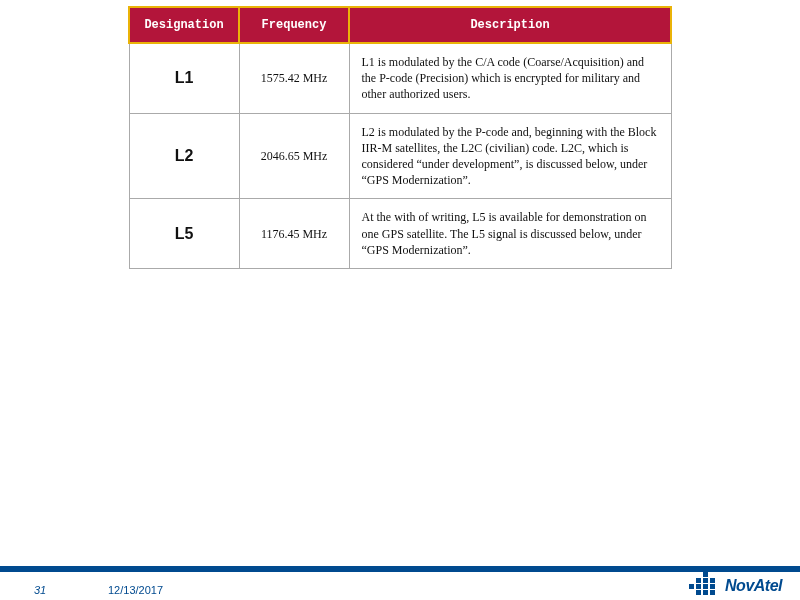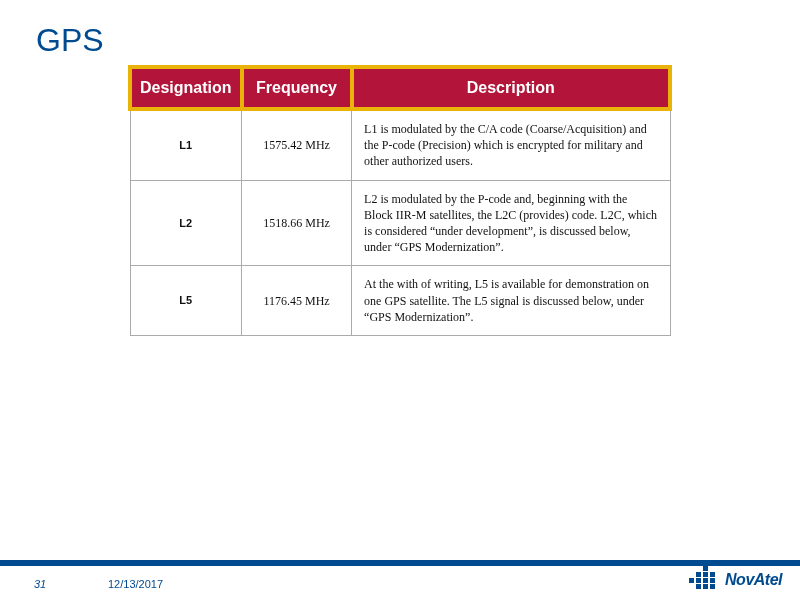--- a/index.html
+++ b/index.html
@@ -3,61 +3,60 @@
 <meta charset="utf-8">
 <style>
   * { margin: 0; padding: 0; box-sizing: border-box; }
   html, body { width: 800px; height: 600px; font-family: Arial, Helvetica, sans-serif; background: #fff; overflow: hidden; }
   .slide { position: relative; width: 800px; height: 600px; }
   .title { color: #004a8f; font-size: 32px; font-weight: 400; padding: 22px 0 0 36px; }
   .bullets { padding: 18px 40px 0 56px; }
   .bullets li { font-size: 18px; color: #000; list-style: disc; margin-left: 18px; margin-bottom: 14px; line-height: 1.3; }
   .table-wrap { margin: 6px auto 0 auto; width: 544px; }
   table.gps { border-collapse: collapse; width: 100%; border: 1px solid #888; font-family: Georgia, 'Times New Roman', serif; }
-  table.gps th { background: #b3153a; color: #fff; font-family: Liberation Sans, sans-serif; font-weight: bold; font-size: 16px; padding: 10px 8px; border: 4px solid #eab308; }
+  table.gps th { background: #b3153a; color: #fff; font-family: Liberation Mono, monospace; font-weight: bold; font-size: 12px; padding: 10px 8px; border: 2px solid #eab308; }
   table.gps th:nth-child(1) { width: 110px; }
   table.gps th:nth-child(2) { width: 110px; }
   table.gps td { border: 1px solid #aaa; padding: 10px 12px; font-size: 12px; vertical-align: middle; color: #111; line-height: 1.35; }
-  table.gps td.desig { font-family: Arial, sans-serif; font-weight: bold; text-align: center; font-size: 11px; }
+  table.gps td.desig { font-family: Arial, sans-serif; font-weight: bold; text-align: center; font-size: 16px; }
   table.gps td.freq { text-align: center; }
   .footer { position: absolute; left: 0; right: 0; bottom: 0; height: 42px; }
   .footer-bar { position: absolute; left: 0; right: 0; bottom: 34px; height: 6px; background: #004a8f; }
   .page-num { position: absolute; left: 34px; bottom: 10px; font-size: 11px; color: #004a8f; font-style: italic; }
   .date { position: absolute; left: 108px; bottom: 10px; font-size: 11px; color: #004a8f; }
   .logo { position: absolute; right: 18px; bottom: 6px; display: flex; align-items: center; gap: 6px; }
   .logo-mark { width: 30px; height: 28px; position: relative; }
   .logo-mark .sq { position: absolute; background: #004a8f; }
   .logo-text { color: #004a8f; font-size: 16px; font-weight: bold; font-style: italic; letter-spacing: -0.5px; }
 </style>
 </head>
 <body>
 
 <div class="slide">
-  <h1 class="title">GPS</h1>
 
 
   <div class="table-wrap">
     <table class="gps">
       <thead>
         <tr>
           <th>Designation</th>
           <th>Frequency</th>
           <th>Description</th>
         </tr>
       </thead>
       <tbody>
         <tr>
           <td class="desig">L1</td>
           <td class="freq">1575.42 MHz</td>
           <td>L1 is modulated by the C/A code (Coarse/Acquisition) and the P-code (Precision) which is encrypted for military and other authorized users.</td>
         </tr>
         <tr>
           <td class="desig">L2</td>
-          <td class="freq">1518.66 MHz</td>
-          <td>L2 is modulated by the P-code and, beginning with the Block IIR-M satellites, the L2C (provides) code. L2C, which is considered “under development”, is discussed below, under “GPS Modernization”.</td>
+          <td class="freq">2046.65 MHz</td>
+          <td>L2 is modulated by the P-code and, beginning with the Block IIR-M satellites, the L2C (civilian) code. L2C, which is considered “under development”, is discussed below, under “GPS Modernization”.</td>
         </tr>
         <tr>
           <td class="desig">L5</td>
           <td class="freq">1176.45 MHz</td>
           <td>At the with of writing, L5 is available for demonstration on one GPS satellite. The L5 signal is discussed below, under “GPS Modernization”.</td>
         </tr>
       </tbody>
     </table>
   </div>
 

